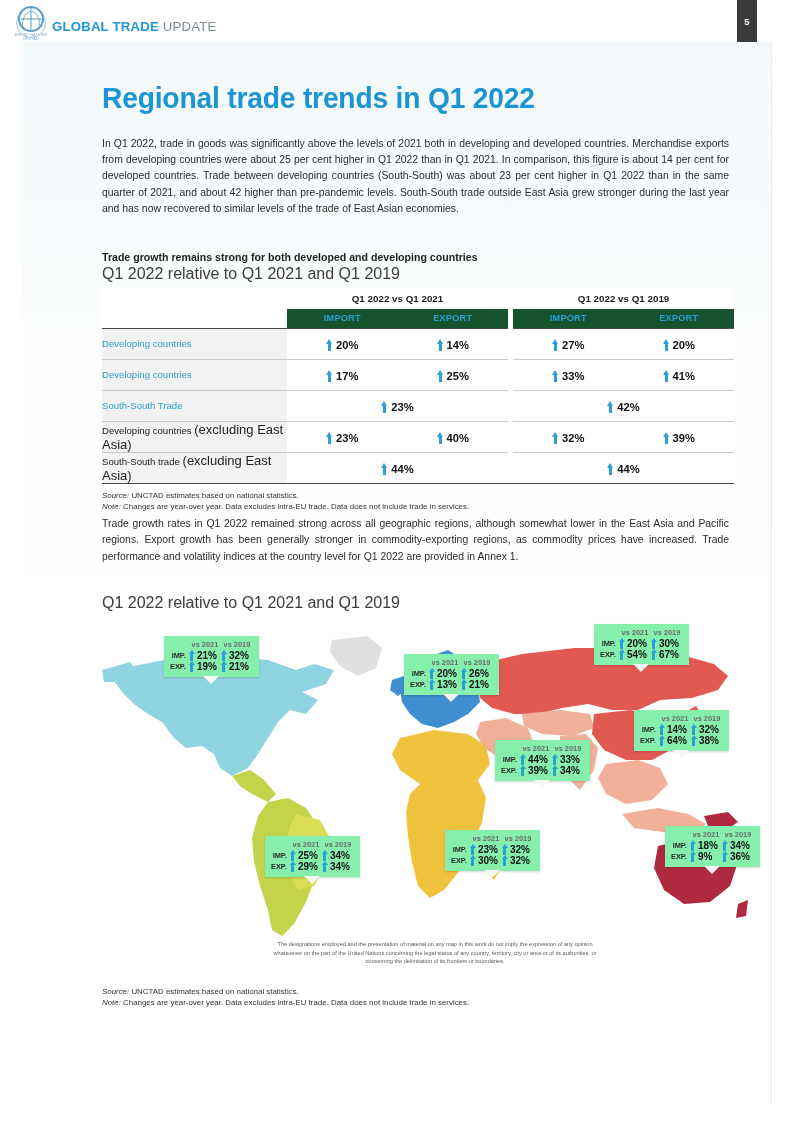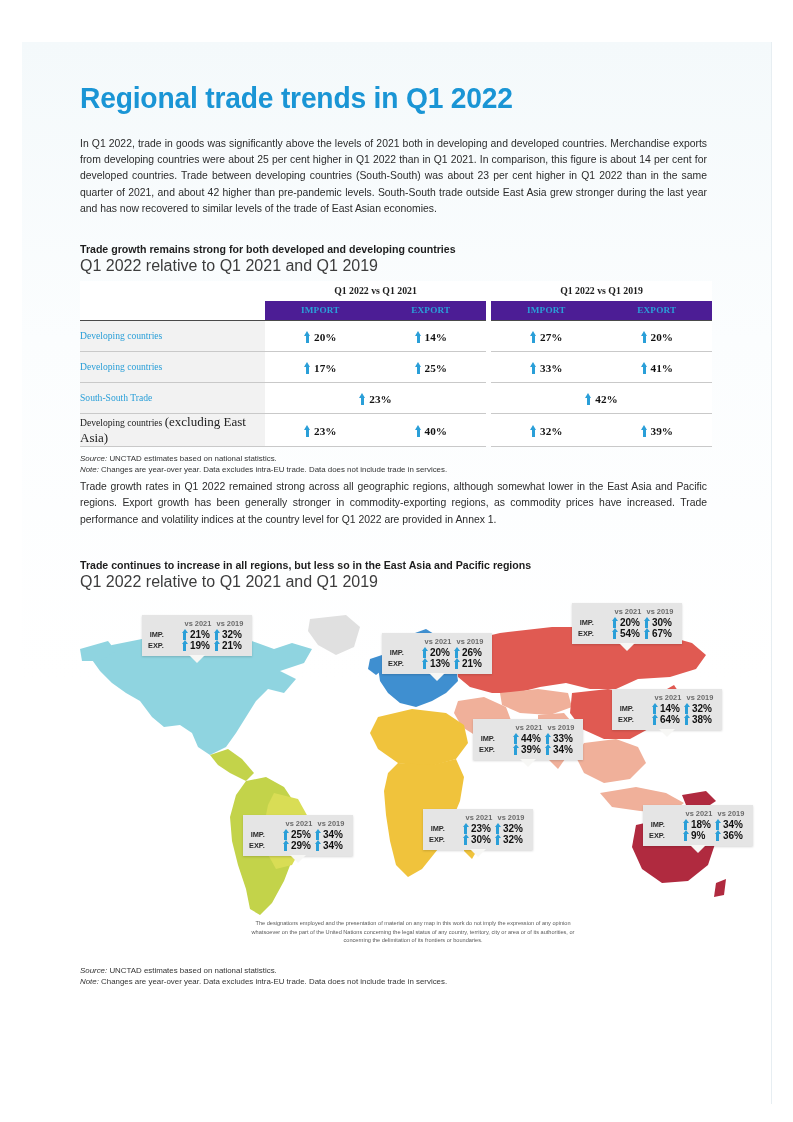--- a/index.html
+++ b/index.html
@@ -55,54 +55,54 @@
     display:flex;align-items:center;justify-content:center;
   }
 
   
   .frame{
     position:absolute;left:22px;top:42px;width:749px;height:1062px;
     background:linear-gradient(180deg,#f4f9fb 0%,#fbfdfe 28%,#ffffff 60%);
     border-right:1px solid #e7eef2;
   }
 
-  .content{position:absolute;left:80px;top:82px;width:627px;}
+  .content{position:absolute;left:102px;top:82px;width:627px;}
 
   h1.title{
     margin:0 0 22px 0;font-size:30px;line-height:1.05;font-weight:bold;
     color:#1a95d5;letter-spacing:-.2px;
     font-family:"Liberation Sans Narrow","Liberation Sans",sans-serif;
     transform:scaleX(.94);transform-origin:left center;
   }
 
   p.para{
     margin:0;font-size:10.4px;line-height:16.4px;color:#2b2b2b;
     text-align:justify;
   }
 
-  .sec-head{margin-top:24px;}
+  .sec-head{margin-top:32px;}
   .sec-head .h{font-size:10.6px;font-weight:bold;color:#1d1d1d;line-height:15px;}
   .sec-head .sub{font-size:16px;color:#3c3c3c;line-height:15px;margin-top:1px;}
 
   
   table.trade{
-    border-collapse:collapse;width:627px;margin-top:8px;table-layout:fixed;font-family:Liberation Serif, serif;
+    border-collapse:collapse;width:627px;margin-top:8px;table-layout:fixed;
   }
   table.trade td,table.trade th{padding:0;vertical-align:middle;}
   .col-label{width:185px;}
   .col-v{width:110.5px;}
   .gap{width:5px;background:#ffffff;}
 
   .grp-head{
     height:20px;text-align:center;font-size:9.8px;font-weight:bold;color:#1d1d1d;
     background:#ffffff;
   }
   .sub-head{
     height:19px;text-align:center;font-size:9.2px;font-weight:bold;color:#2a9fd8;
-    background:#4c1d95;letter-spacing:.2px;
+    background:#14532d;letter-spacing:.2px;
     border-bottom:1.6px solid #4a4a4a;
   }
   .sub-head-blank{background:#ffffff;border-bottom:1.6px solid #4a4a4a;}
   .corner-blank{background:#ffffff;}
 
   td.rlabel{
     height:30px;padding-left:7px;font-size:9.6px;color:#2a9fd8;background:#f2f2f2;
     border-bottom:1px solid #c9c9c9;
   }
   td.rlabel.dark{color:#222222;}
@@ -130,54 +130,70 @@
   .pct{font-size:11.2px;font-weight:bold;color:#111111;}
 
   .srcnote{margin-top:6px;font-size:7.9px;line-height:11.2px;color:#333333;}
   .srcnote i{font-style:italic;}
 
   
   .mapwrap{position:relative;width:627px;height:360px;margin-top:8px;}
   .mapsvg{position:absolute;left:-20px;top:0;width:667px;height:350px;}
 
   .callout{
-    position:absolute;background:#e5e5e5;box-shadow:0 1px 2px rgba(0,0,0,.16);
+    position:absolute;background:#86efac;box-shadow:0 1px 2px rgba(0,0,0,.16);
     padding:4px 6px 5px 6px;box-sizing:border-box;
   }
   .callout:after{
     content:"";position:absolute;left:50%;bottom:-7px;transform:translateX(-50%);
     border-left:8px solid transparent;border-right:8px solid transparent;
     border-top:8px solid #f7f7f5;
   }
   .callout table{border-collapse:collapse;}
   .callout td{padding:0;font-size:8px;white-space:nowrap;}
   .callout .vs{
     font-size:7.4px;color:#6a6a6a;font-weight:bold;text-align:center;padding-bottom:1px;
   }
   .callout .rl{
-    font-size:7.4px;font-weight:bold;color:#2b2b2b;padding-right:18px;text-align:right;
+    font-size:7.4px;font-weight:bold;color:#2b2b2b;padding-right:3px;text-align:right;
   }
   .callout .cv{text-align:left;padding-right:4px;}
   .callout .cv .p{font-size:10px;font-weight:bold;color:#111;}
   .callout .arr{width:6px;height:11px;margin-right:2px;vertical-align:-2px;}
   .callout .arr:before{left:1.5px;top:3.5px;width:3px;height:7.5px;}
   .callout .arr:after{border-left:3px solid transparent;border-right:3px solid transparent;border-bottom:4.5px solid #2a9fd8;}
 
   .disclaimer{
     position:absolute;left:168px;top:322px;width:330px;text-align:center;
     font-size:5.6px;line-height:8.6px;color:#5a5a5a;
   }
 
   .mapsrc{margin-top:8px;font-size:7.9px;line-height:11.2px;color:#333333;}
 </style>
 </head>
 <body>
 
 <div class="page">
 
+  <div class="masthead">
+    <div class="un-emblem">
+      <div class="wreath"></div>
+      <div class="globe">
+          <div class="ring"></div>
+        </div>
+      <div class="caption">
+        <div>UNITED NATIONS</div>
+        <div>UNCTAD</div>
+      </div>
+    </div>
+    <div class="mast-title">
+      <span class="bold">GLOBAL TRADE</span><span class="light">&nbsp;</span><span class="light">UPDATE</span>
+    </div>
+    <div class="page-badge">5</div>
+  </div>
 
   <div class="frame"></div>
 
   <div class="content">
 
     <h1 class="title">Regional trade trends in Q1 2022</h1>
 
     <p class="para">In Q1 2022, trade in goods was significantly above the levels of 2021 both in developing and developed countries. Merchandise exports from developing countries were about 25 per cent higher in Q1 2022 than in Q1 2021. In comparison, this figure is about 14 per cent for developed countries. Trade between developing countries (South-South) was about 23 per cent higher in Q1 2022 than in the same quarter of 2021, and about 42 higher than pre-pandemic levels. South-South trade outside East Asia grew stronger during the last year and has now recovered to similar levels of the trade of East Asian economies.</p>
 
     <div class="sec-head">
@@ -234,32 +250,37 @@
             <td class="val span2" colspan="2"><span class="arr"></span><span class="pct">42%</span></td>
           </tr>
           <tr>
             <td class="rlabel dark">Developing countries <span class="small">(excluding East Asia)</span></td>
             <td class="val"><span class="arr"></span><span class="pct">23%</span></td>
             <td class="val"><span class="arr"></span><span class="pct">40%</span></td>
             <td class="gapcell"></td>
             <td class="val"><span class="arr"></span><span class="pct">32%</span></td>
             <td class="val"><span class="arr"></span><span class="pct">39%</span></td>
           </tr>
+          <tr class="lastrow">
+            <td class="rlabel dark">South-South trade <span class="small">(excluding East Asia)</span></td>
+            <td class="val span2" colspan="2"><span class="arr"></span><span class="pct">44%</span></td>
+            <td class="gapcell"></td>
+            <td class="val span2" colspan="2"><span class="arr"></span><span class="pct">44%</span></td>
+          </tr>
         </tbody>
     </table>
 
     <div class="srcnote">
       <div><i>Source:</i><span> UNCTAD estimates based on national statistics.</span></div>
       <div><i>Note:</i><span> Changes are year-over year. Data excludes intra-EU trade. Data does not include trade in services.</span></div>
     </div>
 
     <p class="para" style="margin-top:4px">Trade growth rates in Q1 2022 remained strong across all geographic regions, although somewhat lower in the East Asia and Pacific regions. Export growth has been generally stronger in commodity-exporting regions, as commodity prices have increased. Trade performance and volatility indices at the country level for Q1 2022 are provided in Annex 1.</p>
 
     <div class="sec-head" style="margin-top:30px">
-      <div class="h">Trade continues to increase in all regions, but less so in the East Asia and Pacific regions</div>
       <div class="sub">Q1 2022 relative to Q1 2021 and Q1 2019</div>
     </div>
 
     <div class="mapwrap">
       <svg class="mapsvg" viewBox="0 0 667 350" xmlns="http://www.w3.org/2000/svg">
 
         <path fill="#8fd4e0" d="M30,60 L52,48 L92,40 L140,38 L186,42 L214,52 L232,46 L252,52 L244,66 L220,74 L236,82 L224,96 L208,92 L196,104 L186,120 L176,136 L166,150 L150,158 L138,150 L132,136 L120,128 L104,130 L92,120 L80,104 L66,96 L52,86 L40,74 Z"></path>
         <path fill="#e0e0e0" d="M250,22 L286,18 L300,30 L294,50 L276,58 L258,48 L248,34 Z"></path>
         <path fill="#8fd4e0" d="M20,52 L48,44 L56,54 L40,64 L22,64 Z"></path>
 

